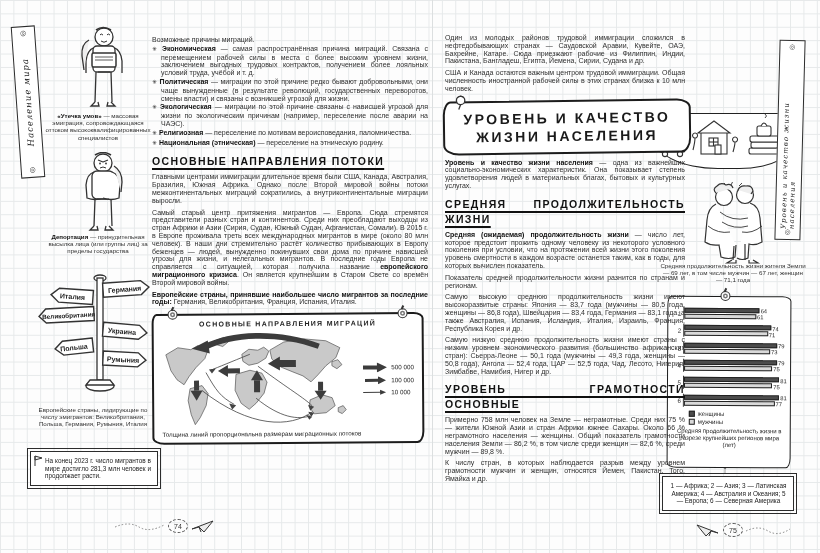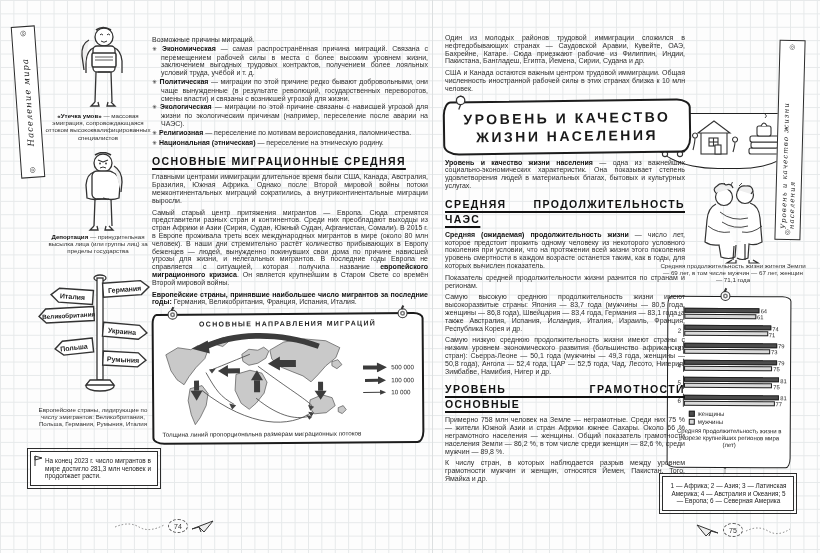--- a/index.html
+++ b/index.html
@@ -231,21 +231,21 @@
   <div id="left-col" class="body-text">
     <p>Возможные причины миграций.</p>
     <ul class="bullets">
       <li><span class="blt">✳</span> <b>Экономическая</b><span> — самая распространённая причина миграций. Связана с перемещением рабочей силы в места с более высоким уровнем жизни, заключением выгодных трудовых контрактов, получением более лояльных условий труда, учёбой и т. д.</span></li>
       <li><span class="blt">✳</span> <b>Политическая</b><span> — миграции по этой причине редко бывают добровольными, они чаще вынужденные (в результате революций, государственных переворотов, смены власти) и связаны с возникшей угрозой для жизни.</span></li>
       <li><span class="blt">✳</span> <b>Экологическая</b><span> — миграции по этой причине связаны с нависшей угрозой для жизни по экологическим причинам (например, переселение после аварии на ЧАЭС).</span></li>
       <li><span class="blt">✳</span> <b>Религиозная</b><span> — переселение по мотивам вероисповедания, паломничества.</span></li>
       <li><span class="blt">✳</span> <b>Национальная (этническая)</b><span> — переселение на этническую родину.</span></li>
     </ul>
 
-    <div class="sec-heading">ОСНОВНЫЕ МИГРАЦИОННЫЕ СРЕДНЯЯ</div>
+    <div class="sec-heading">ОСНОВНЫЕ НАПРАВЛЕНИЯ ПОТОКИ</div>
 
     <p class="para">Главными центрами иммиграции длительное время были США, Канада, Австралия, Бразилия, Южная Африка. Однако после Второй мировой войны потоки межконтинентальных миграций сократились, а внутриконтинентальные миграции выросли.</p>
     <p class="para"><span>Самый старый центр притяжения мигрантов — Европа. Сюда стремятся представители разных стран и континентов. Среди них преобладают выходцы из стран Африки и Азии (Сирия, Судан, Южный Судан, Афганистан, Сомали). В 2015 г. в Европе проживала треть всех международных мигрантов в мире (около 80 млн человек). В наши дни стремительно растёт количество прибывающих в Европу беженцев — людей, вынужденно покинувших свои дома по причине нависшей угрозы для жизни, и нелегальных мигрантов. В последние годы Европа не справляется с ситуацией, которая получила название </span><b>европейского миграционного кризиса</b><span>. Он является крупнейшим в Старом Свете со времён Второй мировой войны.</span></p>
     <p class="para"><b>Европейские страны, принявшие наибольшее число мигрантов за последние годы:</b><span> Германия, Великобритания, Франция, Испания, Италия.</span></p>
 
     <div id="map-box">
       <span class="pin" style="left:14px; top:-6px;"></span>
       <span class="pin" style="right:14px; top:-6px;"></span>
       <div class="fig-title">ОСНОВНЫЕ НАПРАВЛЕНИЯ МИГРАЦИЙ</div>
       <svg width="198" height="102" viewBox="0 0 198 102" style="position:absolute; left:6px; top:17px;">
@@ -467,21 +467,21 @@
       <svg width="16" height="16" viewBox="0 0 16 16" style="position:absolute; left:8px; top:-9px;">
         <circle cx="8" cy="6" r="4.2" fill="#fff" stroke="#333" stroke-width="1.3"></circle>
         <path d="M8,10 l-2,5" stroke="#333" stroke-width="1.3"></path>
         <path d="M5,3 q3,-3 6,0" fill="none" stroke="#333" stroke-width="1"></path>
       </svg>
       <div class="btitle">УРОВЕНЬ И КАЧЕСТВО ЖИЗНИ НАСЕЛЕНИЯ</div>
     </div>
 
     <p class="para"><b>Уровень и качество жизни населения</b><span> — одна из важнейших социально-экономических характеристик. Она показывает степень удовлетворения людей в материальных благах, бытовых и культурных услугах.</span></p>
 
-    <div class="sec-heading">СРЕДНЯЯ ПРОДОЛЖИТЕЛЬНОСТЬ ЧАЭС</div>
+    <div class="sec-heading">СРЕДНЯЯ ПРОДОЛЖИТЕЛЬНОСТЬ ЖИЗНИ</div>
     <p class="para"><b>Средняя (ожидаемая) продолжительность жизни</b><span> — число лет, которое предстоит прожить одному человеку из некоторого условного поколения при условии, что на протяжении всей жизни этого поколения уровень смертности в каждом возрасте останется таким, как в годы, для которых вычислен показатель.</span></p>
     <p class="para">Показатель средней продолжительности жизни разнится по странам и регионам.</p>
     <p class="para">Самую высокую среднюю продолжительность жизни имеют высокоразвитые страны: Япония — 83,7 года (мужчины — 80,5 года, женщины — 86,8 года), Швейцария — 83,4 года, Германия — 83,1 года, а также Австралия, Испания, Исландия, Италия, Израиль, Франция, Республика Корея и др.</p>
     <p class="para">Самую низкую среднюю продолжительность жизни имеют страны с низким уровнем экономического развития (большинство африканских стран): Сьерра-Леоне — 50,1 года (мужчины — 49,3 года, женщины — 50,8 года), Ангола — 52,4 года, ЦАР — 52,5 года, Чад, Лесото, Нигерия, Зимбабве, Намибия, Нигер и др.</p>
 
     <div class="sec-heading">УРОВЕНЬ ГРАМОТНОСТИ ОСНОВНЫЕ</div>
     <p class="para">Примерно 758 млн человек на Земле — неграмотные. Среди них 75 % — жители Южной Азии и стран Африки южнее Сахары. Около 66 % неграмотного населения — женщины. Общий показатель грамотности населения Земли — 86,2 %, в том числе среди женщин — 82,6 %, среди мужчин — 89,8 %.</p>
     <p class="para">К числу стран, в которых наблюдается разрыв между уровнем грамотности мужчин и женщин, относятся Йемен, Пакистан, Того, Ямайка и др.</p>
   </div>
 </div>

